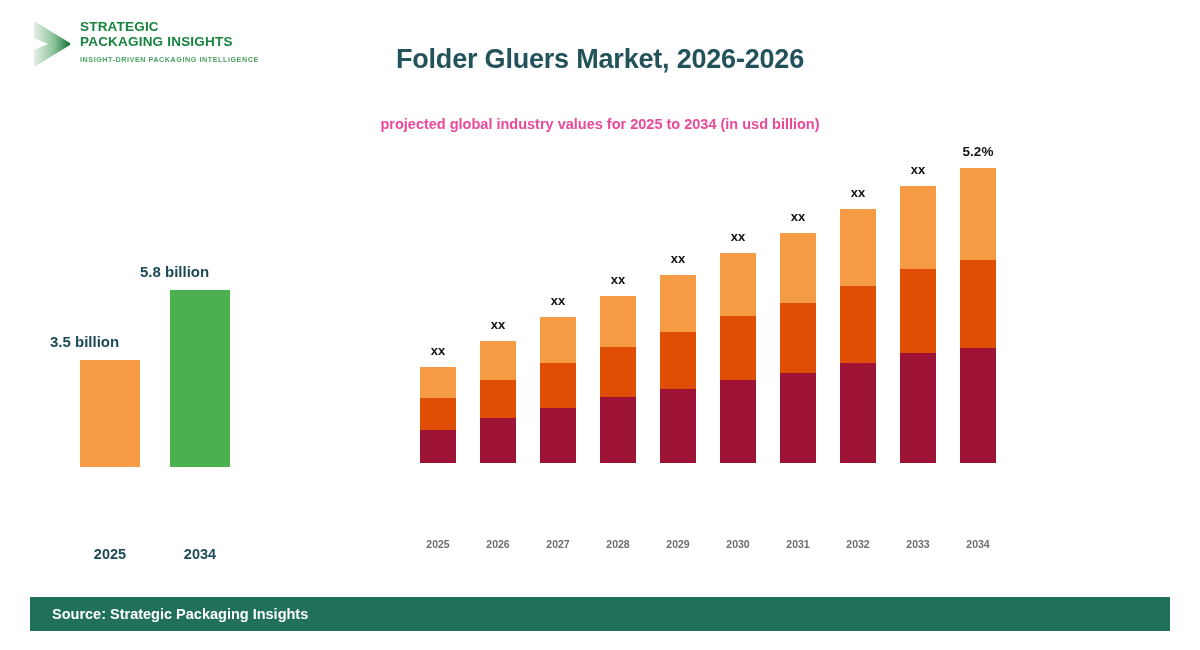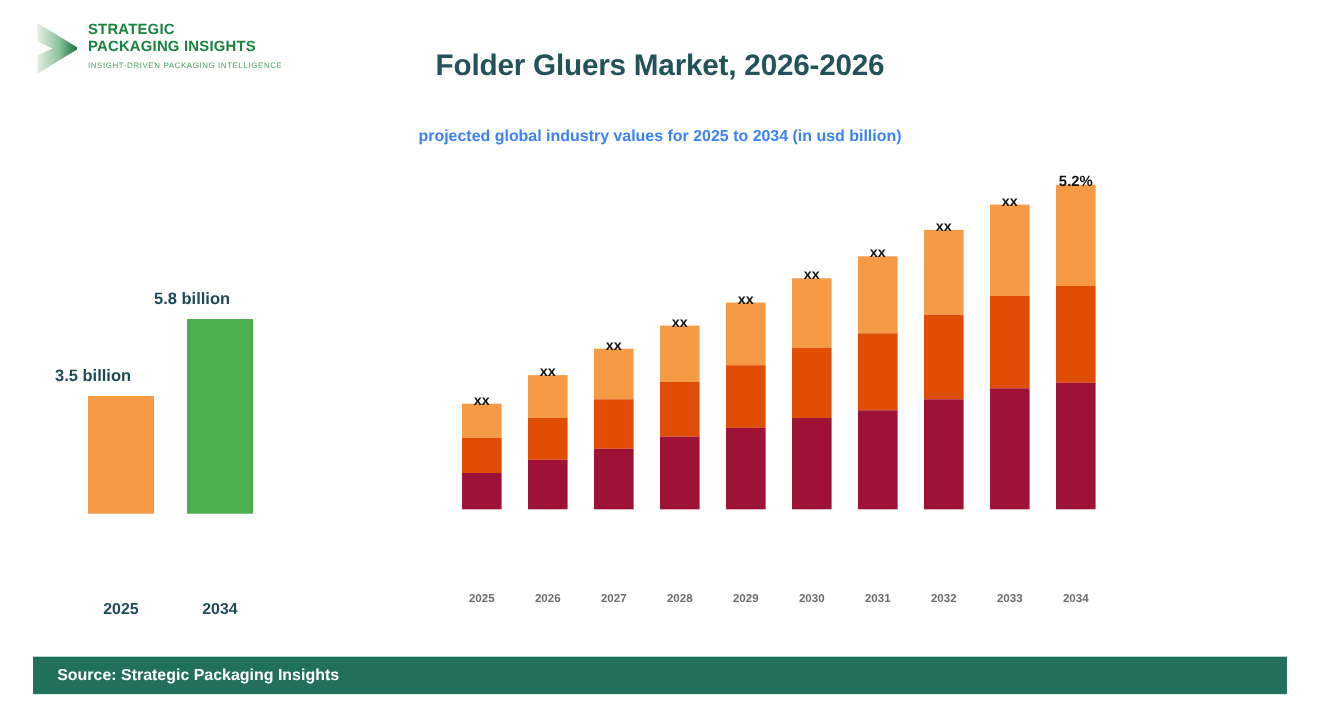--- a/index.html
+++ b/index.html
@@ -13,32 +13,32 @@
 
   
   .logo-wrap { position: absolute; left: 30px; top: 16px; display: flex; align-items: flex-start; }
   .logo-mark { width: 44px; height: 56px; flex: 0 0 44px; }
   .logo-text { margin-left: 6px; padding-top: 3px; }
   .logo-line1, .logo-line2 {
     font-size: 13.5px; font-weight: bold; letter-spacing: .2px;
     color: #17833f; line-height: 15px; white-space: nowrap;
   }
   .logo-tag {
-    margin-top: 6px; font-size: 7.2px; font-weight: normal; letter-spacing: .55px;
+    margin-top: 6px; font-size: 7.2px; font-weight: bold; letter-spacing: .55px;
     color: #4aa362; white-space: nowrap;
   }
 
   
   .title {
     position: absolute; left: 0; top: 44px; width: 1200px; text-align: center;
     font-size: 27px; font-weight: bold; color: #22525a; letter-spacing: -.2px;
   }
   .subtitle {
     position: absolute; left: 0; top: 116px; width: 1200px; text-align: center;
-    font-size: 14.5px; font-weight: bold; color: #3b82f6;
+    font-size: 14.5px; font-weight: bold; color: #ec4899;
   }
 
   
   .cagr-badge {
     position: absolute; left: 68px; top: 161px; width: 153px; height: 39px;
     background: #21705c; color: #ffffff;
     display: flex; align-items: center; padding-left: 14px;
     font-size: 19px; font-weight: normal;
   }
 
@@ -53,21 +53,21 @@
     position: absolute; top: 546px; text-align: center; width: 120px;
     font-size: 14.5px; font-weight: bold; color: #1d4a57;
   }
 
   
   .stack { position: absolute; left: 0; top: 0; width: 1200px; height: 580px; }
   .sbar { position: absolute; bottom: 117px; width: 36px; }
   .seg { width: 100%; }
   .sbar-top-label {
     position: absolute; width: 60px; text-align: center;
-    font-size: 13px; font-weight: bold; color: #111111; margin-top: 13px;
+    font-size: 13px; font-weight: bold; color: #111111;
   }
   .sbar-top-label.pct { font-size: 13.5px; }
   .sbar-year {
     position: absolute; top: 538px; width: 60px; text-align: center;
     font-size: 10.5px; font-weight: bold; color: #6d6d6d;
   }
 
   
   .footer {
     position: absolute; left: 30px; top: 597px; width: 1140px; height: 34px;

